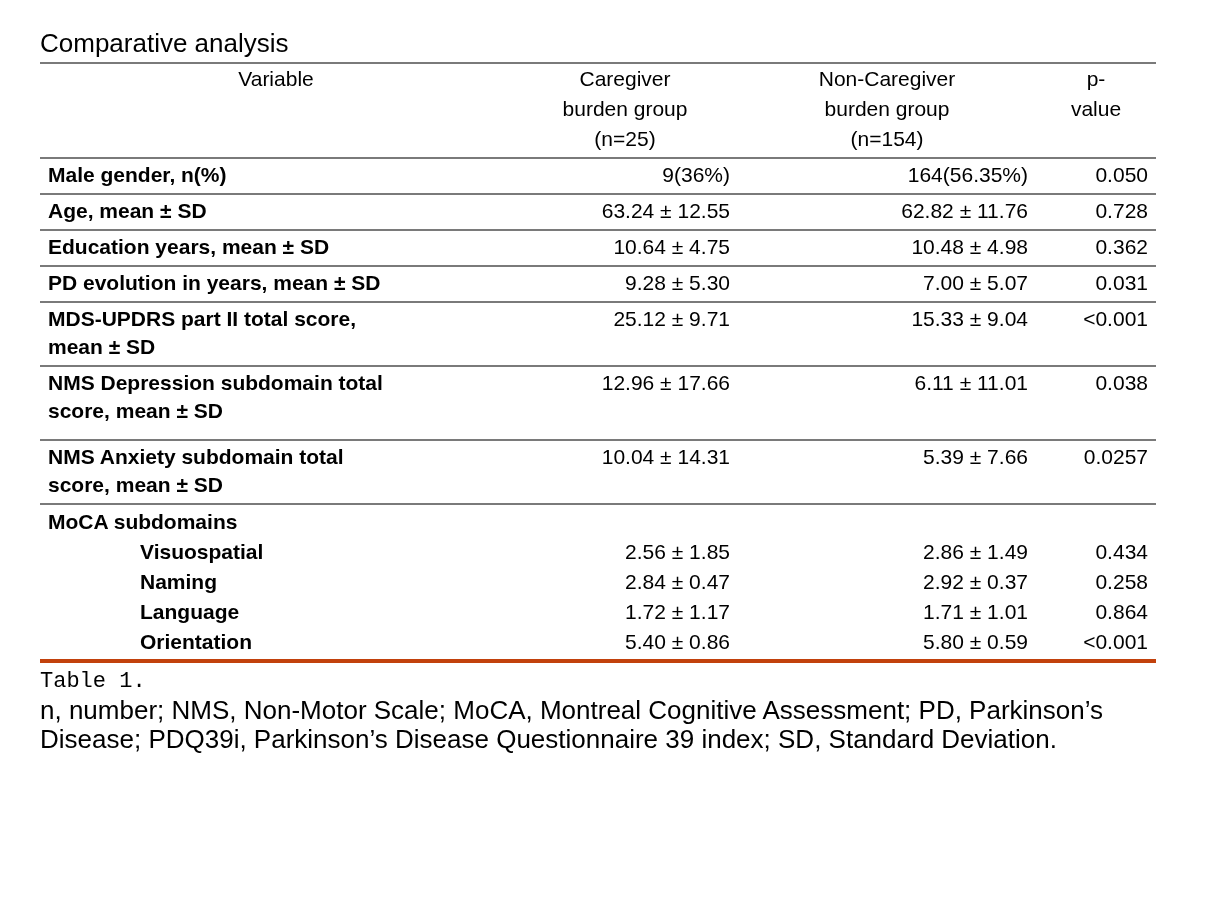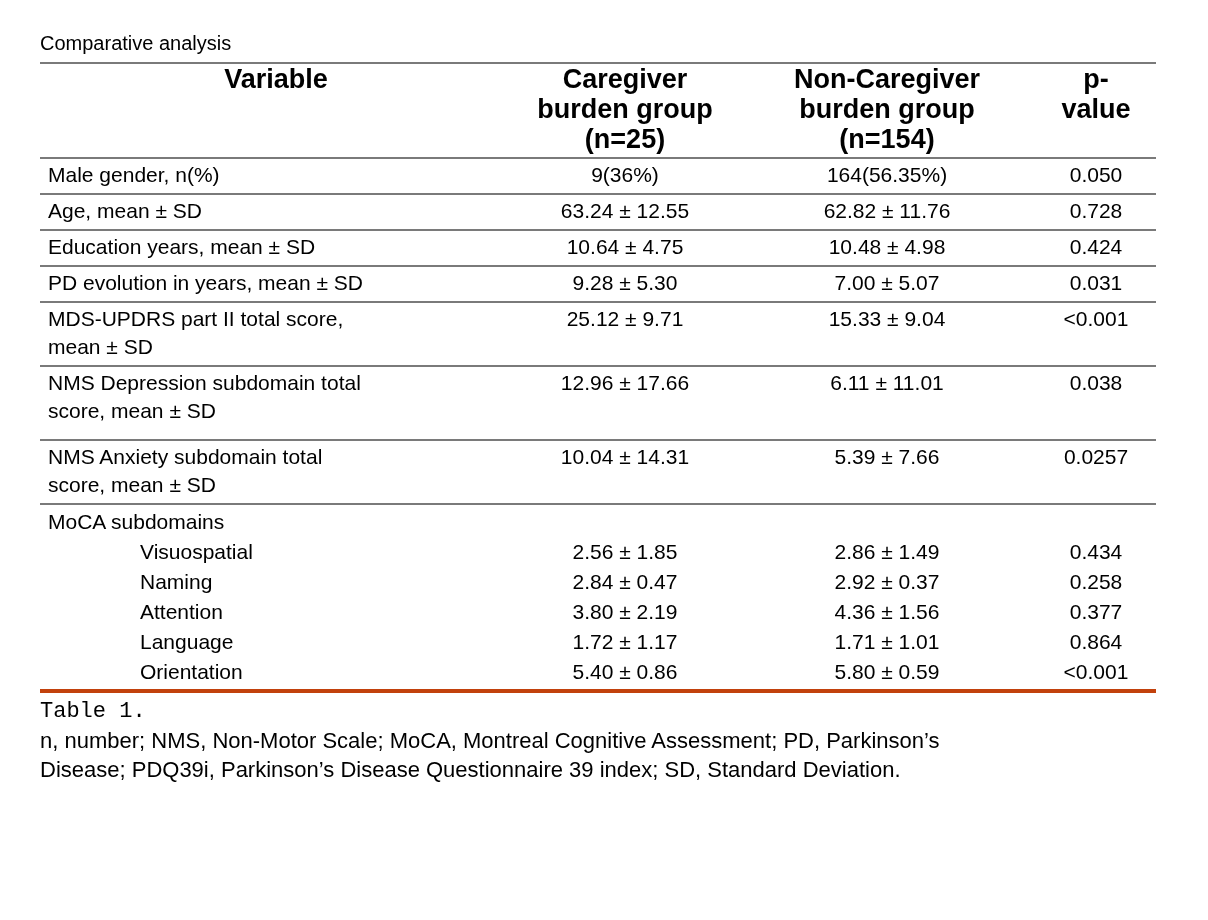--- a/index.html
+++ b/index.html
@@ -13,59 +13,59 @@
     color: #000000;
     -webkit-font-smoothing: antialiased;
   }
   .page {
     box-sizing: border-box;
     width: 1208px;
     height: 920px;
     padding: 30px 48px 0 40px;
   }
   .table-title {
-    font-size: 20px;
+    font-size: 26px;
     line-height: 26px;
     font-weight: normal;
     margin: 0 0 6px 0;
   }
   table.comp {
     border-collapse: collapse;
     table-layout: fixed;
     width: 1116px;
     border-top: 2px solid #7a7a7a;
   }
   col.c1 { width: 472px; }
   col.c2 { width: 226px; }
   col.c3 { width: 298px; }
   col.c4 { width: 120px; }
   th {
-    font-size: 27px;
-    font-weight: bold;
+    font-size: 21px;
+    font-weight: normal;
     text-align: center;
     vertical-align: top;
     line-height: 30px;
     padding: 0 4px 3px 4px;
     white-space: pre-line;
     border-bottom: 2px solid #7a7a7a;
     margin-top: 19px;
   }
   td {
     font-size: 21px;
     vertical-align: top;
     line-height: 28px;
     padding: 2px 8px 4px 8px;
   }
   td.var {
-    font-weight: normal;
+    font-weight: bold;
     white-space: pre-line;
     text-align: left;
   }
   td.num {
-    text-align: center;
+    text-align: right;
     font-weight: normal;
   }
   tr.r td { border-bottom: 2px solid #7a7a7a; }
   tr.xpad td { padding-bottom: 14px; }
   tr.group td, tr.sub td {
     border-bottom: none;
     padding-top: 0;
     padding-bottom: 0;
     line-height: 30px;
     margin-left: 46px;
@@ -73,21 +73,21 @@
   tr.group td.var { padding-top: 2px; }
   tr.sub td.var { padding-left: 100px; }
   tr.last td { border-bottom: 4px solid #c2410c; padding-bottom: 2px; }
   .table-caption {
     font-size: 22px;
     line-height: 28px;
     margin-top: 5px;
     font-family: Liberation Mono, monospace;
   }
   .table-footnote {
-    font-size: 22px;
+    font-size: 26px;
     line-height: 29px;
     white-space: pre-line;
     width: 1120px;
   }
 </style>
 </head>
 <body>
 
 <div class="page">
 
@@ -123,21 +123,21 @@
       <tr class="r">
         <td class="var">Age, mean ± SD</td>
         <td class="num">63.24 ± 12.55</td>
         <td class="num">62.82 ± 11.76</td>
         <td class="num">0.728</td>
       </tr>
       <tr class="r">
         <td class="var">Education years, mean ± SD</td>
         <td class="num">10.64 ± 4.75</td>
         <td class="num">10.48 ± 4.98</td>
-        <td class="num">0.424</td>
+        <td class="num">0.362</td>
       </tr>
       <tr class="r">
         <td class="var">PD evolution in years, mean ± SD</td>
         <td class="num">9.28 ± 5.30</td>
         <td class="num">7.00 ± 5.07</td>
         <td class="num">0.031</td>
       </tr>
       <tr class="r">
         <td class="var">MDS-UPDRS part II total score,
 mean ± SD</td>
@@ -171,26 +171,20 @@
         <td class="num">2.86 ± 1.49</td>
         <td class="num">0.434</td>
       </tr>
       <tr class="sub">
         <td class="var">Naming</td>
         <td class="num">2.84 ± 0.47</td>
         <td class="num">2.92 ± 0.37</td>
         <td class="num">0.258</td>
       </tr>
       <tr class="sub">
-        <td class="var">Attention</td>
-        <td class="num">3.80 ± 2.19</td>
-        <td class="num">4.36 ± 1.56</td>
-        <td class="num">0.377</td>
-      </tr>
-      <tr class="sub">
         <td class="var">Language</td>
         <td class="num">1.72 ± 1.17</td>
         <td class="num">1.71 ± 1.01</td>
         <td class="num">0.864</td>
       </tr>
       <tr class="sub last">
         <td class="var">Orientation</td>
         <td class="num">5.40 ± 0.86</td>
         <td class="num">5.80 ± 0.59</td>
         <td class="num">&lt;0.001</td>

